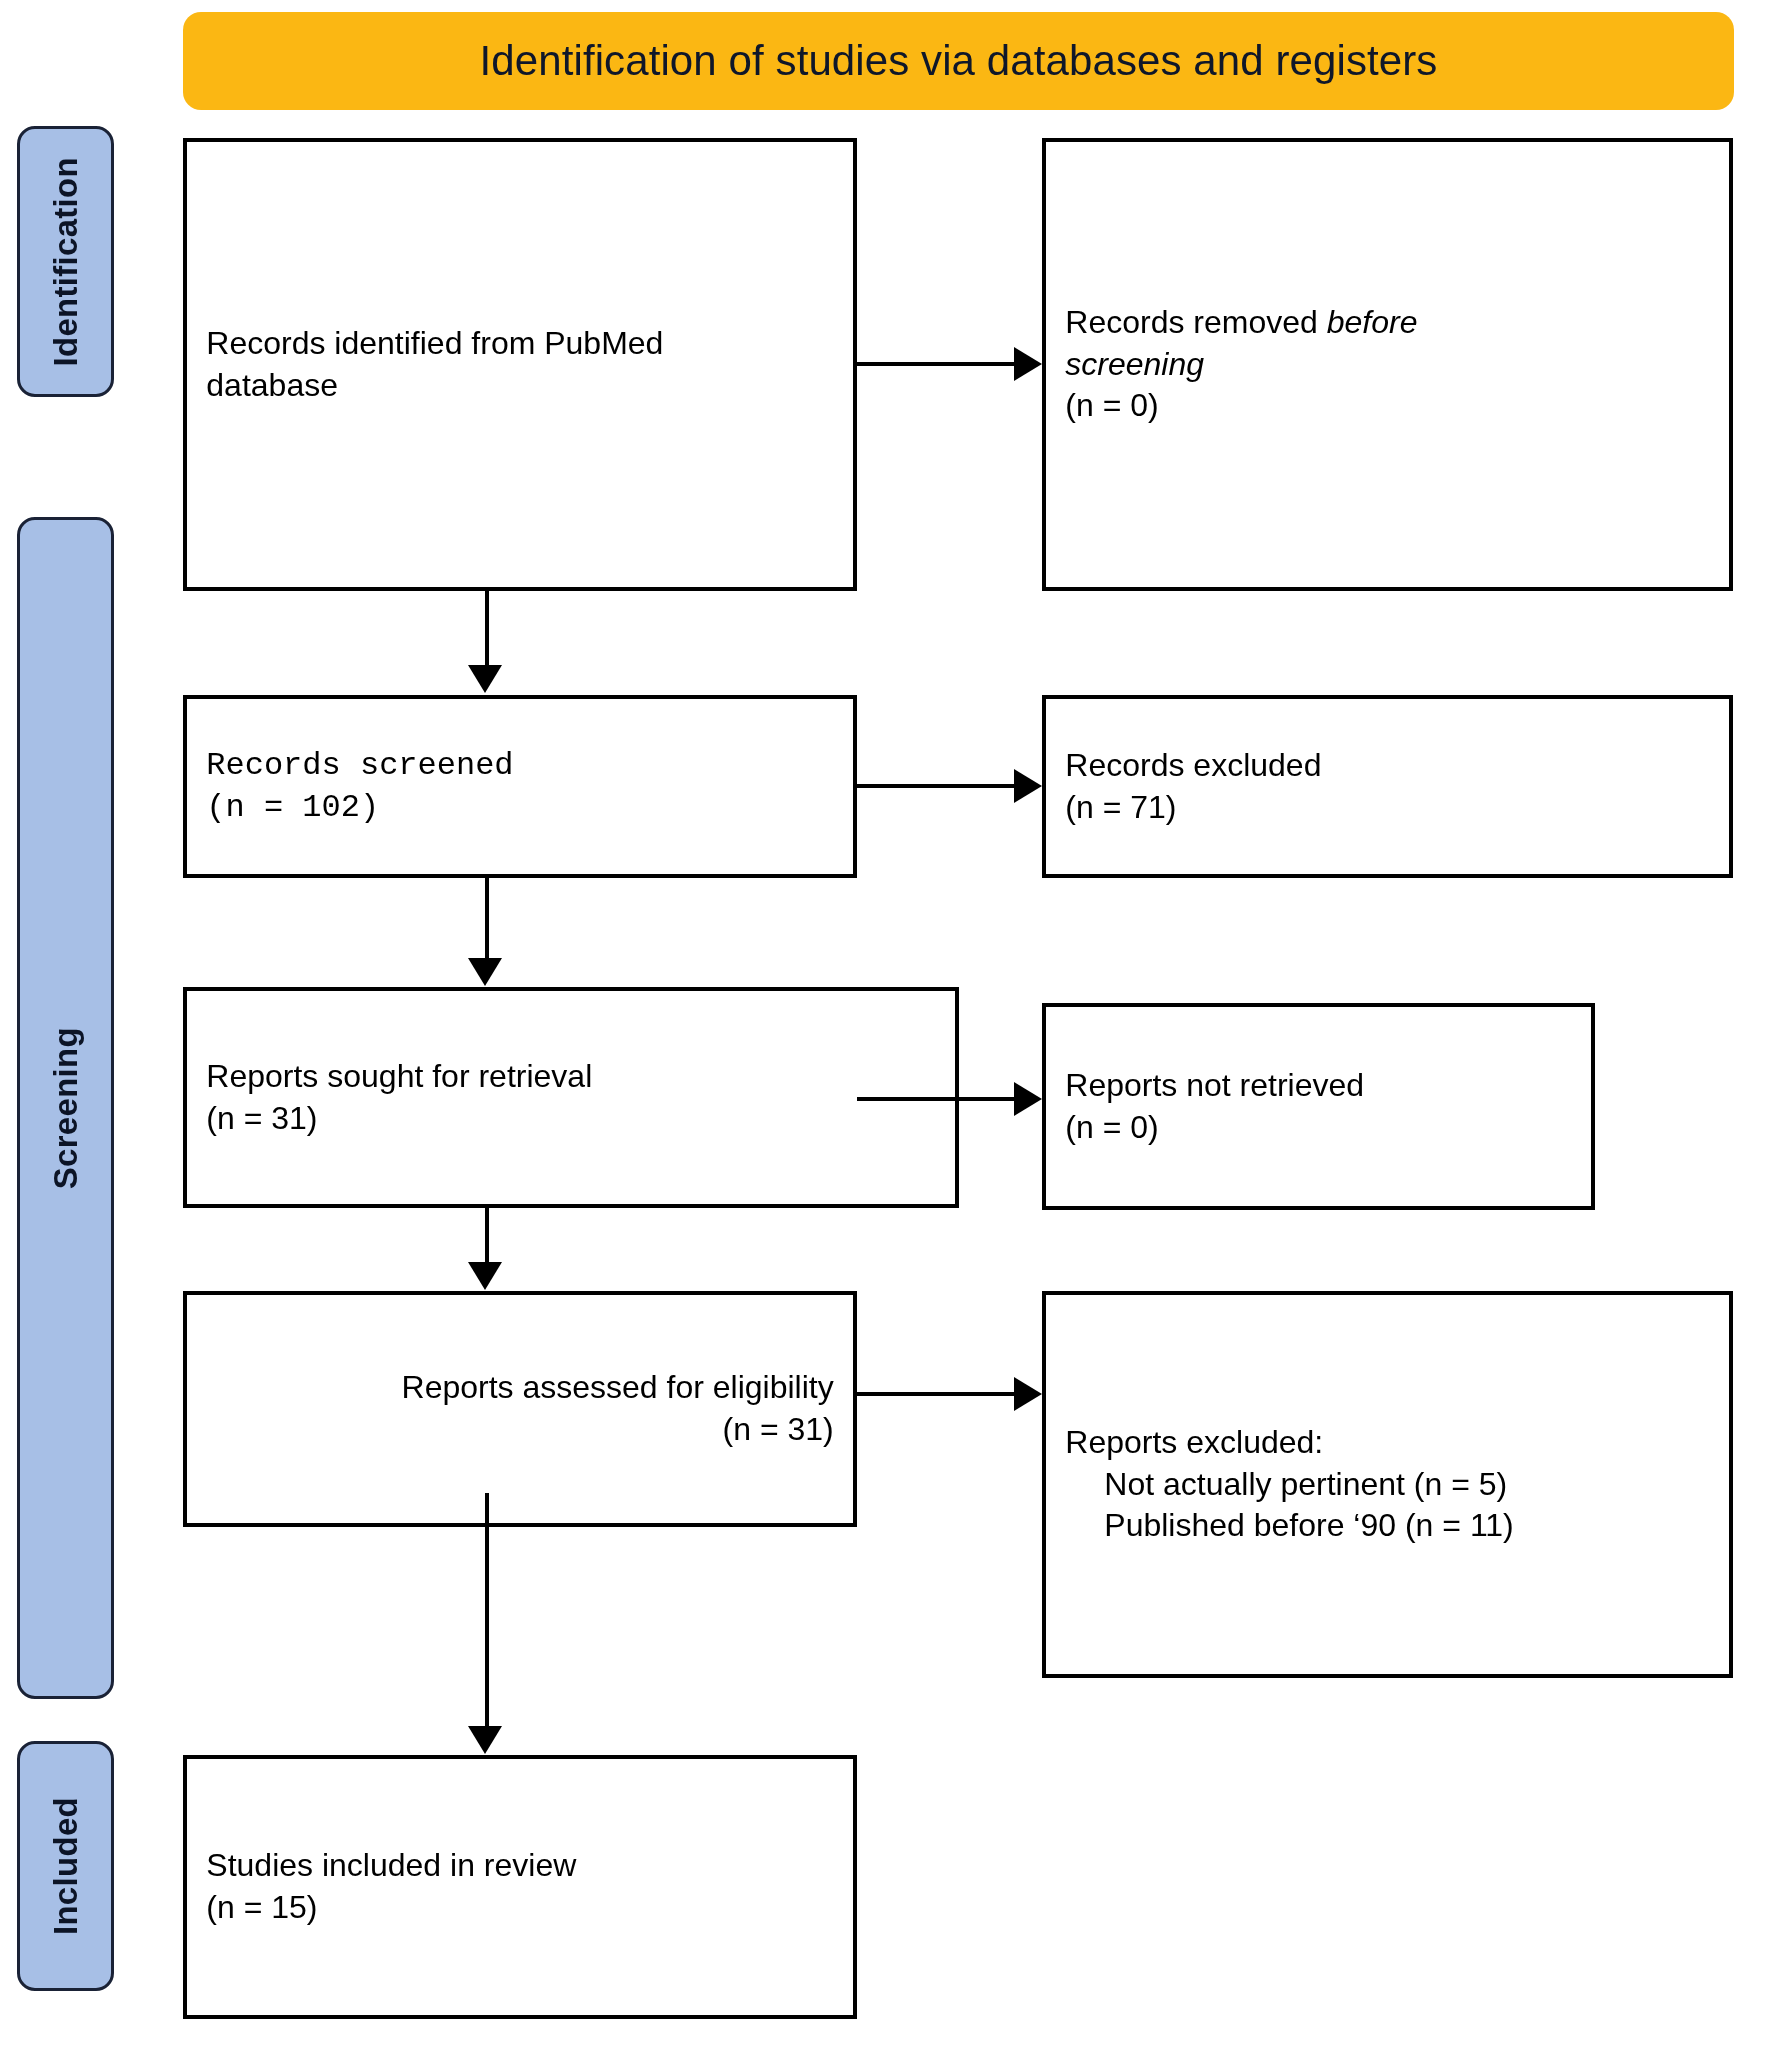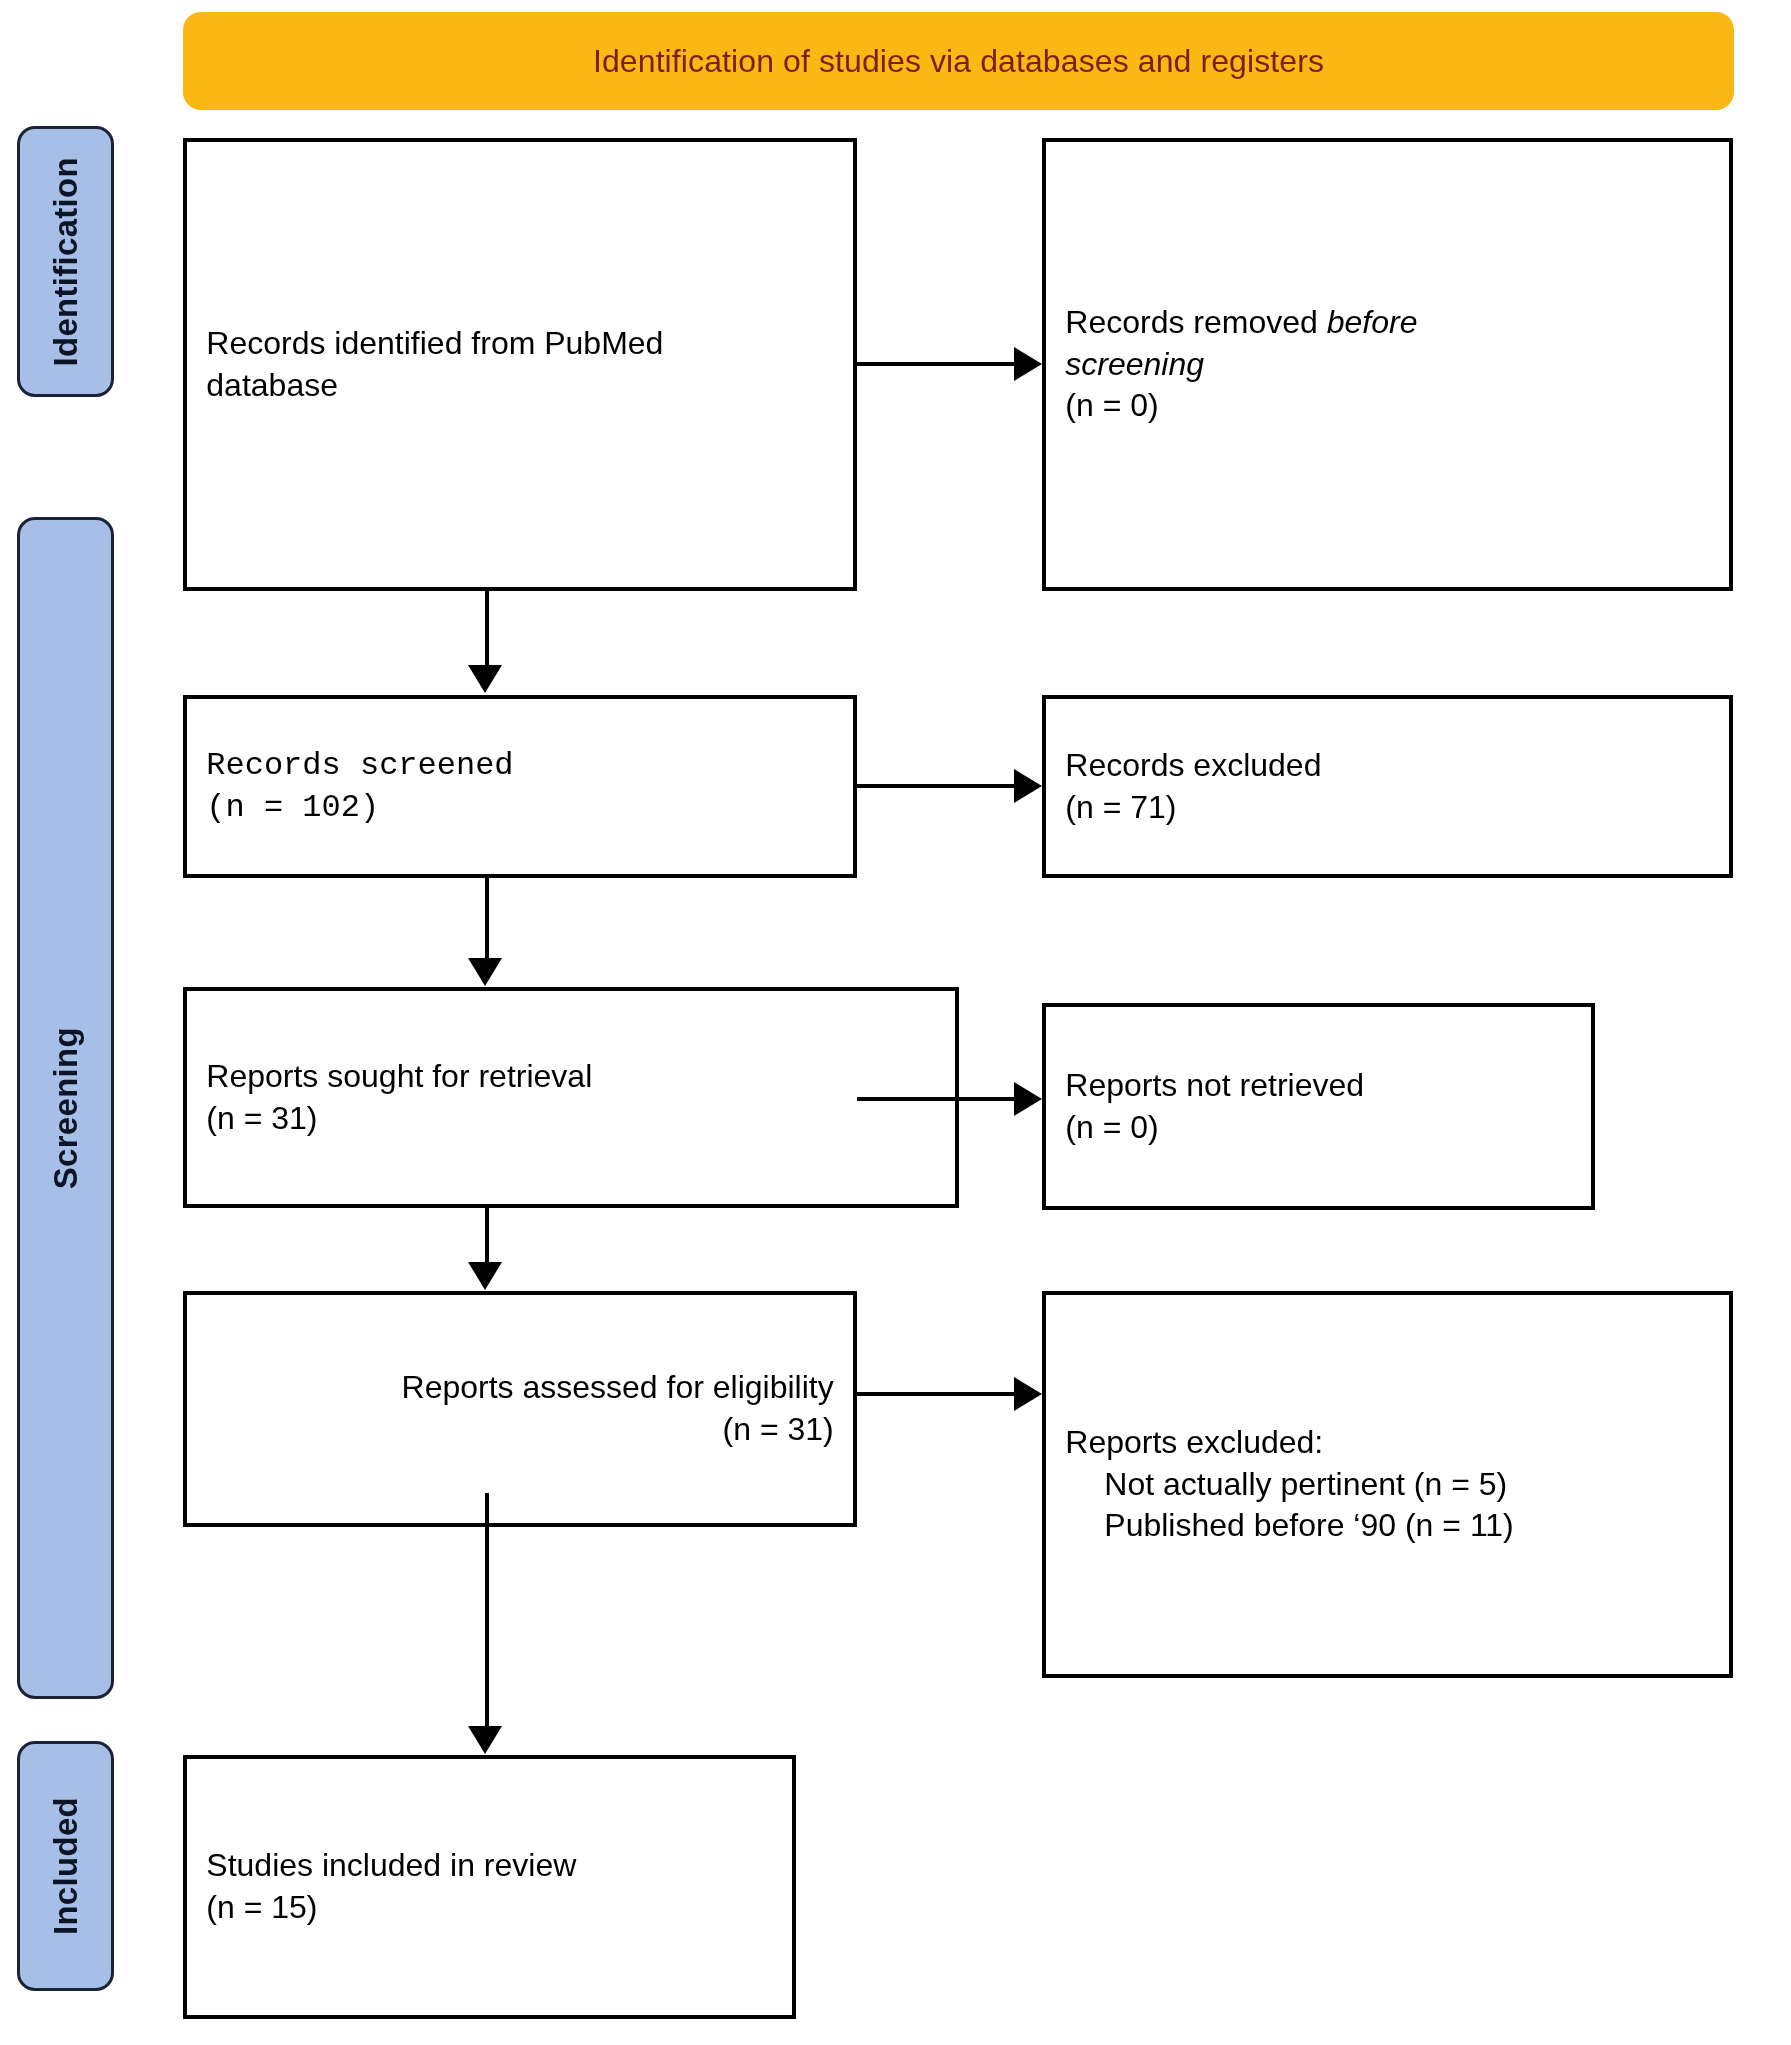--- a/index.html
+++ b/index.html
@@ -24,22 +24,22 @@
     width: 1551px;
     height: 98px;
     background: #FBB713;
     border-radius: 18px;
     box-sizing: border-box;
     display: flex;
     align-items: center;
     justify-content: center;
   }
   .header-banner .title {
-    font-size: 32px;
-    color: #7f1d1d;
+    font-size: 42px;
+    color: #0f172a;
     letter-spacing: 0.1px;
     text-align: left;
     white-space: nowrap;
   }
 
   
   .stage-tab {
     position: absolute;
     left: 17.3px;
     width: 97px;
@@ -90,21 +90,21 @@
   
   #box-screened         { left: 183px;  top: 695px; width: 674px;  height: 183px; font-family: Liberation Mono, monospace; }
   #box-excluded         { left: 1042px; top: 695px; width: 691px; height: 183px; }
   
   #box-sought           { left: 183px;  top: 987px; width: 776px;  height: 221px; justify-content: center; }
   #box-not-retrieved    { left: 1042px; top: 1003px; width: 553px; height: 207px; }
   
   #box-assessed         { left: 183px;  top: 1291px; width: 674px;  height: 236px; text-align: right; }
   #box-reports-excluded { left: 1042px; top: 1291px; width: 691px; height: 387px; }
   
-  #box-included         { left: 183px;  top: 1755px; width: 613px;  height: 264px; }
+  #box-included         { left: 183px;  top: 1755px; width: 674px;  height: 264px; }
 
   
   .v-line {
     position: absolute;
     width: 4.1px;
     background: #000000;
   }
   .h-line {
     position: absolute;
     height: 4.1px;

